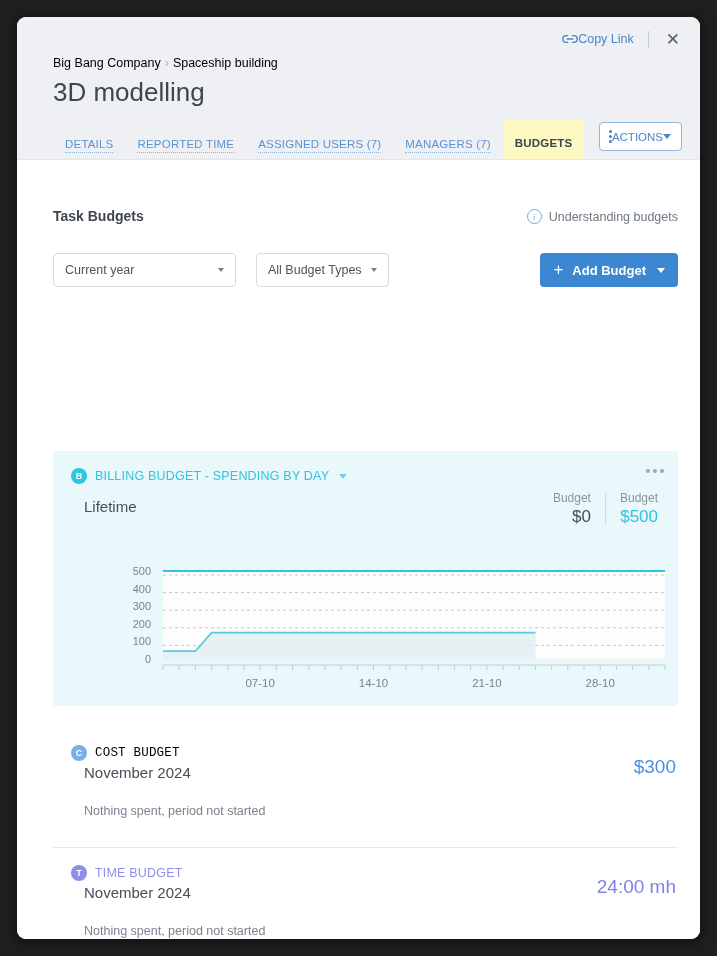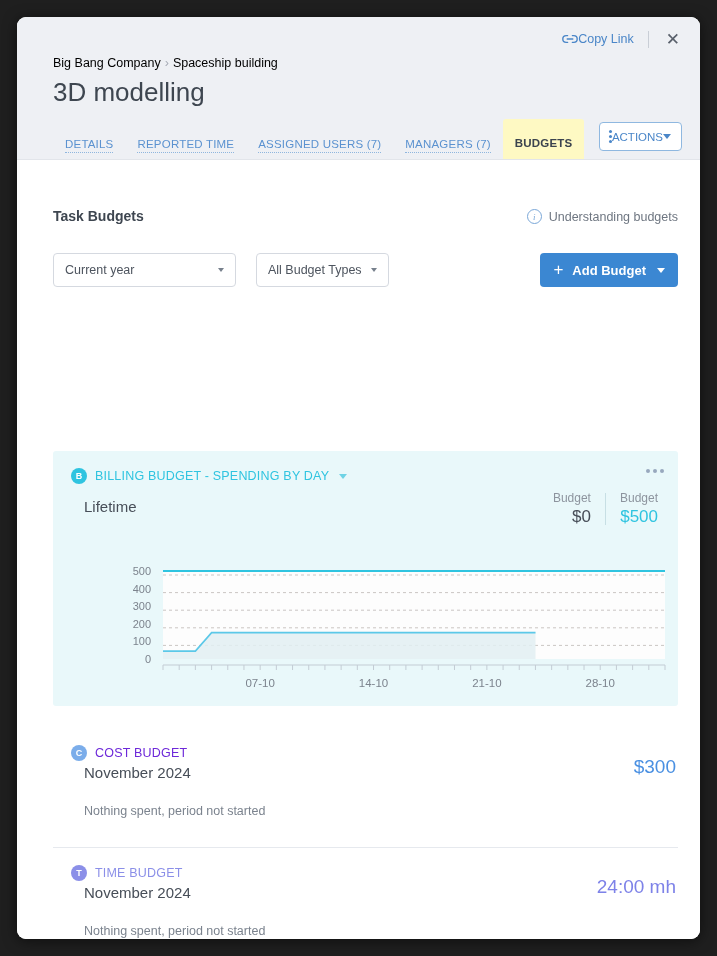--- a/index.html
+++ b/index.html
@@ -347,21 +347,21 @@
   .row-time { top: 688px; }
   .br-title-row {
     position: absolute;
     left: 18px;
     top: 17px;
     display: flex;
     align-items: center;
     gap: 8px;
   }
   .br-title { font-size: 12.5px; letter-spacing: 0.2px; }
-  .br-title.cost { color: #6d28d9; }
+  .br-title.cost { color: #000000; font-family: Liberation Mono, monospace; }
   .br-title.time { color: #8b8fe8; }
   .br-period {
     position: absolute;
     left: 31px;
     top: 36px;
     font-size: 15px;
     color: #474e58;
   }
   .br-note {
     position: absolute;

